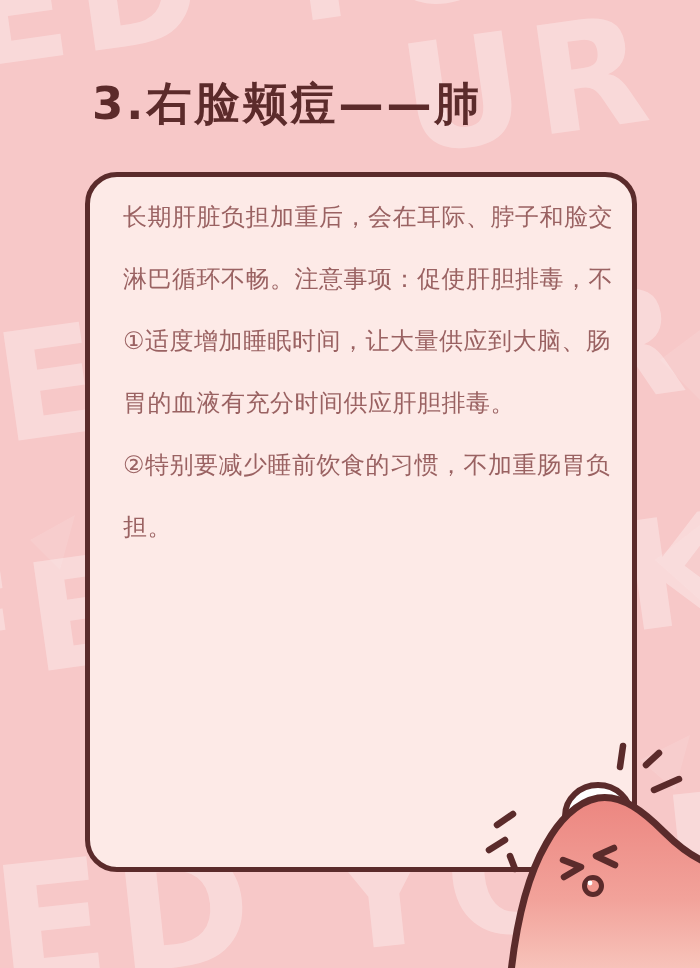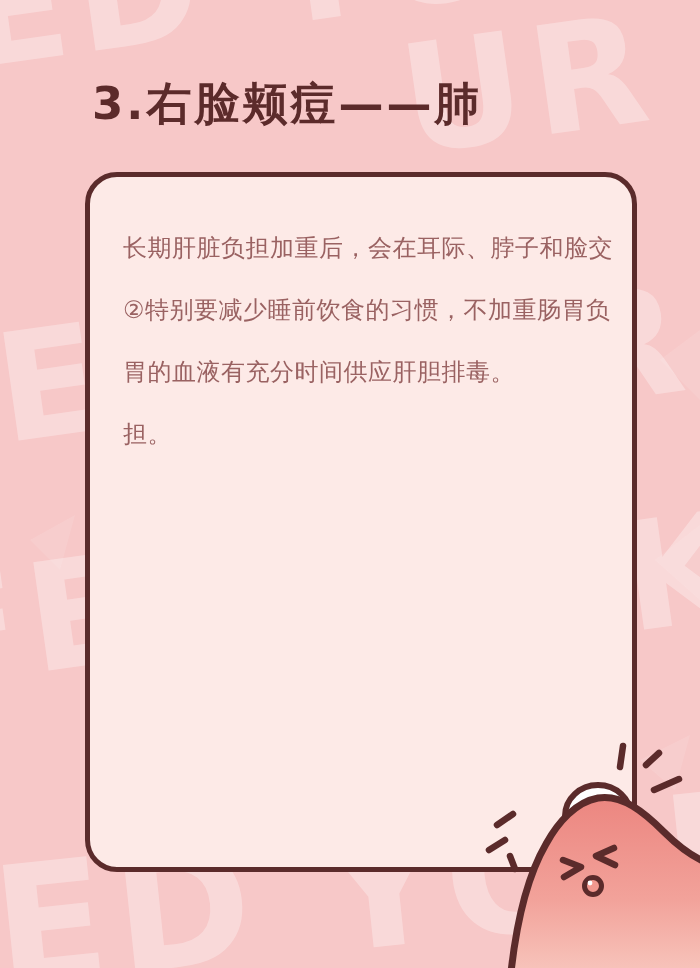--- a/index.html
+++ b/index.html
@@ -27,21 +27,21 @@
   
   .title{
     position:absolute;left:92px;top:74px;z-index:2;
     font-size:45px;font-weight:900;color:#5c2b2b;letter-spacing:3px;
   }
   
   .card{
     position:absolute;left:85px;top:172px;width:552px;height:700px;
     box-sizing:border-box;z-index:1;
     background:#fdeae7;border:5px solid #5b2b2b;border-radius:32px;
-    padding:40px 26px 0 33px;overflow:hidden;
+    padding:9px 26px 0 33px;overflow:hidden;
   }
   .line{
     font-size:24px;line-height:62px;height:62px;
     color:#9a6262;letter-spacing:0.5px;white-space:nowrap;
   }
   .tips-heading{margin-top:10px;}
   
   .mascot{position:absolute;left:440px;top:720px;width:260px;height:248px;z-index:3;}
 </style>
 </head>
@@ -63,22 +63,24 @@
       <polygon points="30,540 75,515 60,570"></polygon>
       <polygon points="460,620 505,600 490,655"></polygon>
     </g>
   </svg>
 </div>
 
 <div class="title">3.右脸颊痘——肺</div>
 
 <div class="card">
   <div class="line">长期肝脏负担加重后，会在耳际、脖子和脸交</div>
+  <div class="line">淋巴循环不畅。注意事项：促使肝胆排毒，不</div>
+  <div class="line">①适度增加睡眠时间，让大量供应到大脑、肠</div>
+  <div class="line">胃的血液有充分时间供应肝胆排毒。</div>
   <div class="line">②特别要减少睡前饮食的习惯，不加重肠胃负</div>
-  <div class="line">胃的血液有充分时间供应肝胆排毒。</div>
   <div class="line">担。</div>
 </div>
 
 <svg class="mascot" viewBox="0 0 260 248" width="260" height="248">
   <defs>
     <linearGradient id="blobGrad" x1="0" y1="0" x2="0" y2="1">
       <stop offset="0" stop-color="#ec8680"></stop>
       <stop offset="0.55" stop-color="#f2a29a"></stop>
       <stop offset="1" stop-color="#f8c9c0"></stop>
     </linearGradient>

